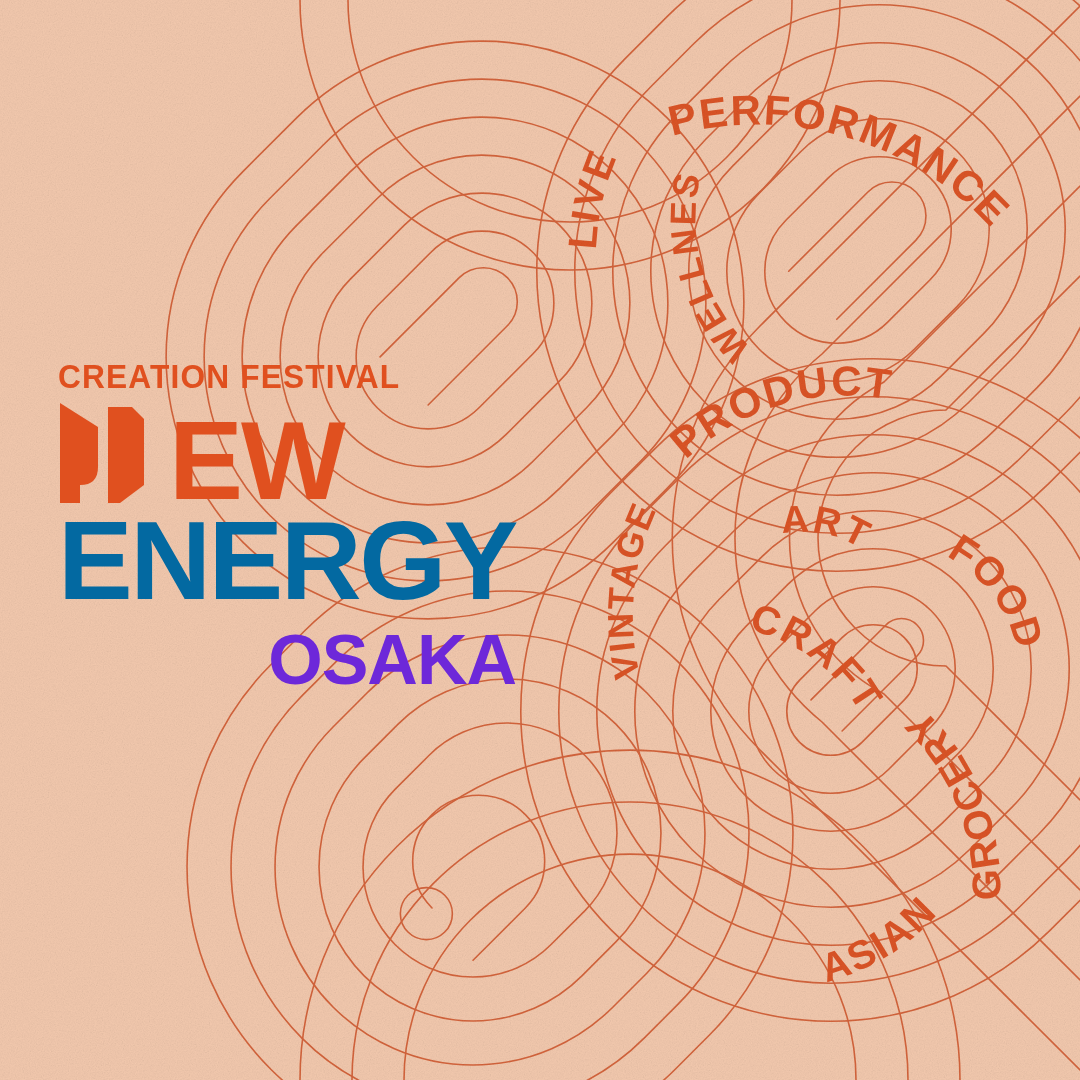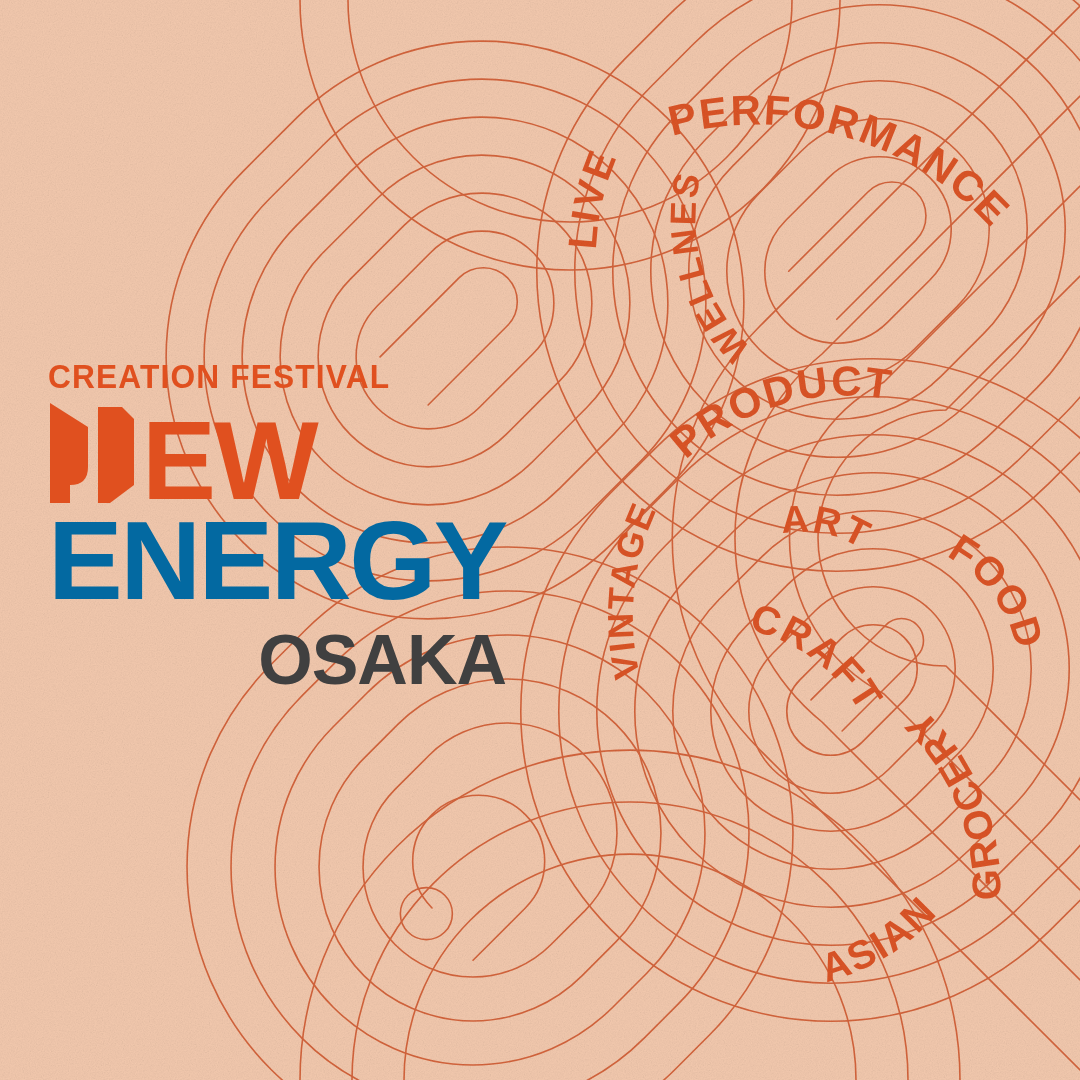--- a/index.html
+++ b/index.html
@@ -44,39 +44,40 @@
   #labels-layer svg { display: block; width: 1080px; height: 1080px; }
   .cat-text {
     font-family: "Liberation Sans", sans-serif;
     font-weight: 700;
     letter-spacing: 2px;
   }
 
   
   #title-block {
     position: absolute;
-    left: 48px;
+    left: 58px;
     top: 360px;
     z-index: 4;
     width: 470px;
   }
   #kicker {
     font-size: 33px;
     font-weight: 700;
     line-height: 1;
     letter-spacing: 1.2px;
     color: #E0501F;
     transform: scaleX(.96);
     transform-origin: left center;
     white-space: nowrap;
   }
   .wordline {
     display: flex;
     align-items: flex-end;
     margin-top: 8px;
+    gap: 17px;
   }
   #logo-n {
     display: block;
     width: 92px;
     height: 104px;
     margin-right: 2px;
     flex: 0 0 auto;
   }
   #word-ew {
     font-size: 112px;
@@ -98,21 +99,21 @@
     color: #0369a1;
     white-space: nowrap;
   }
   #word-osaka {
     margin-top: 10px;
     text-align: right;
     font-size: 70px;
     font-weight: 700;
     line-height: 1;
     letter-spacing: -1px;
-    color: #404040;
+    color: #6d28d9;
     padding-right: 12px;
   }
 </style>
 </head>
 <body>
 
 <div id="poster">
 
   <div id="pattern-layer">
     <svg viewBox="0 0 1080 1080" xmlns="http://www.w3.org/2000/svg" aria-hidden="true">

